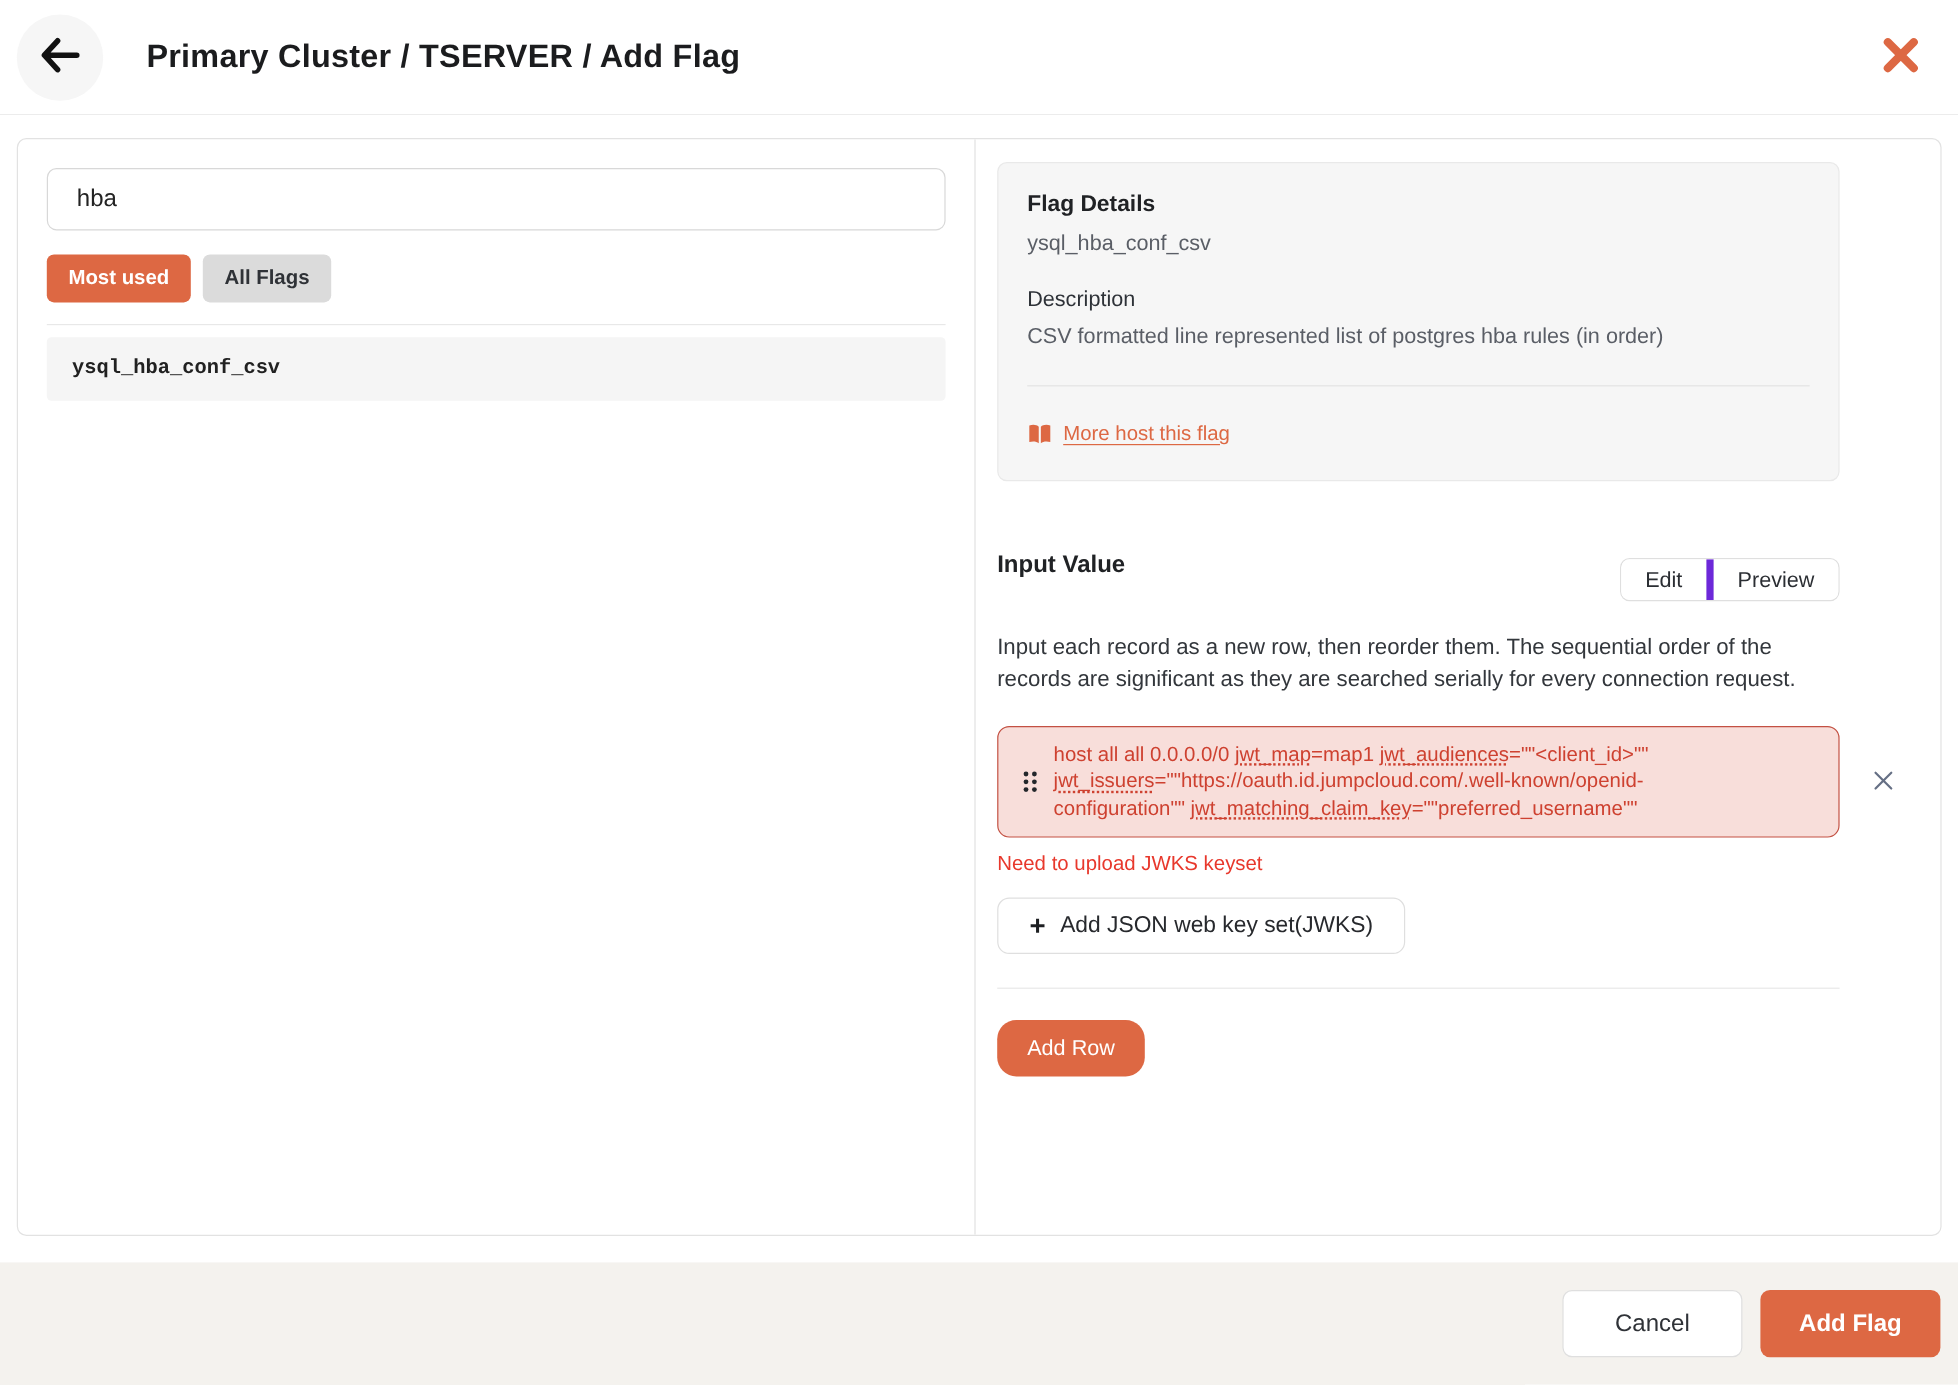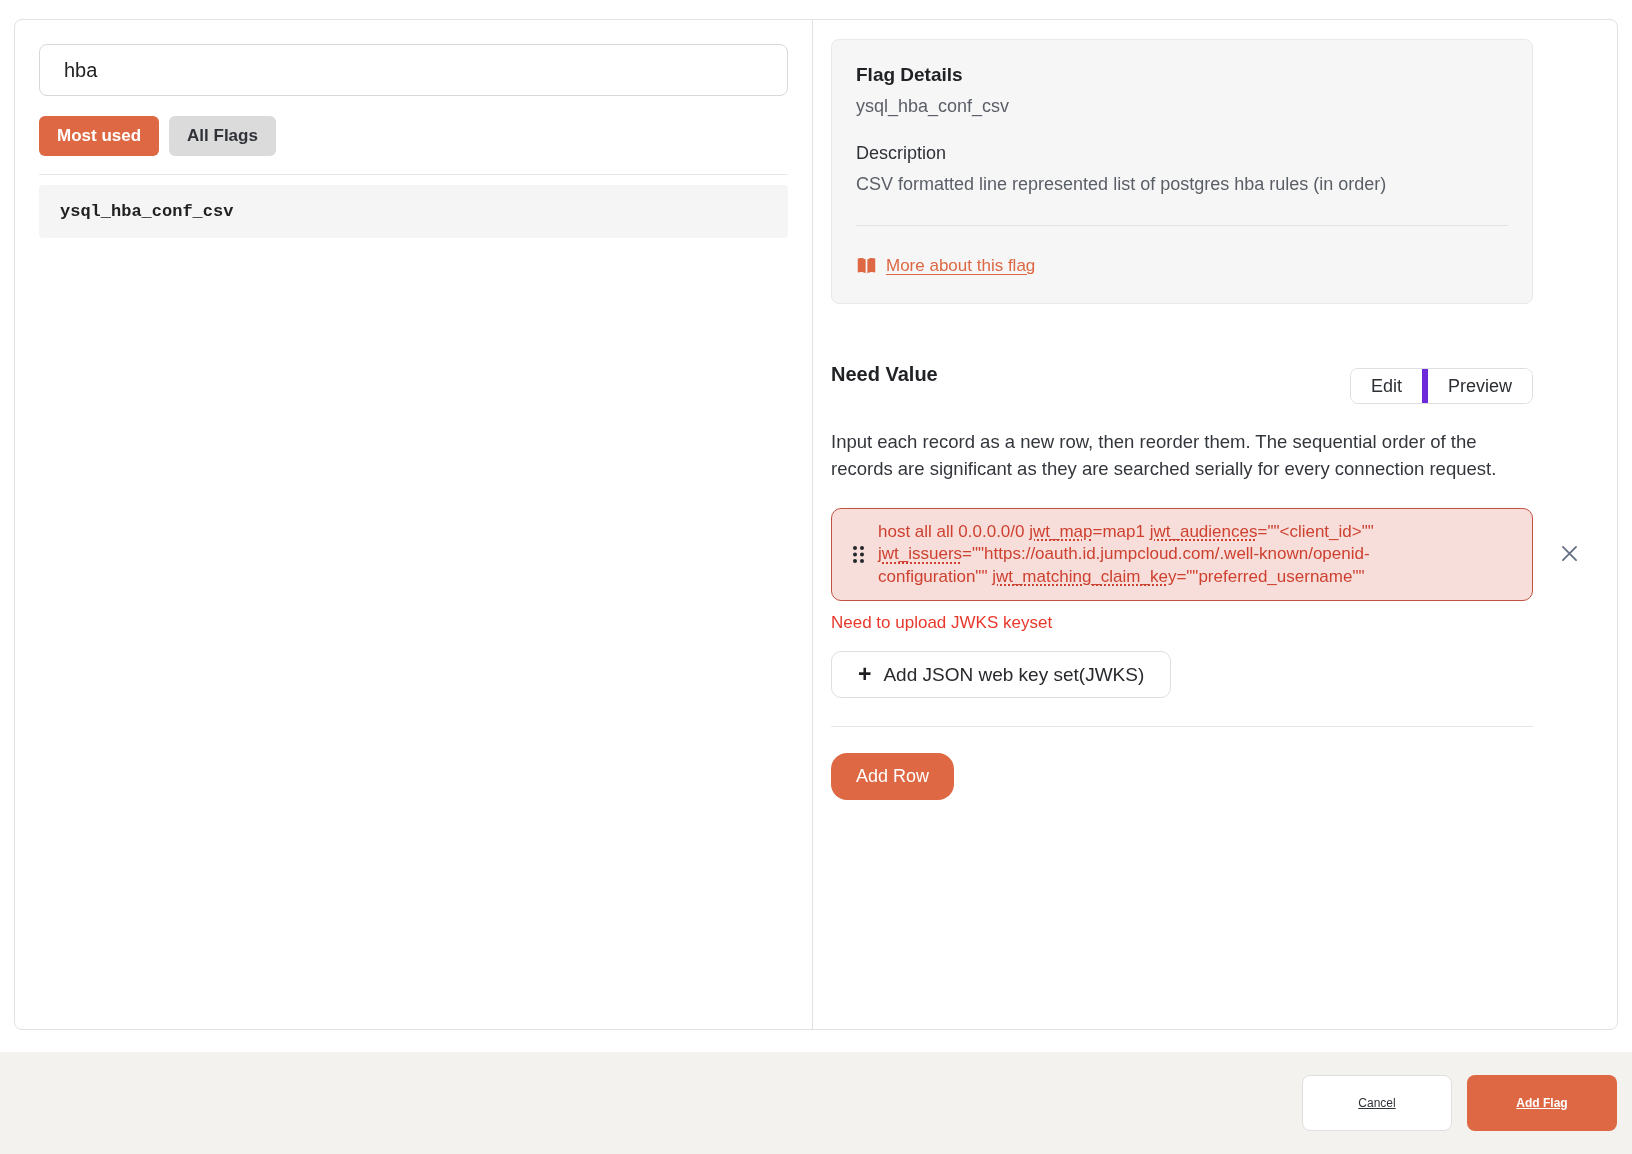--- a/index.html
+++ b/index.html
@@ -153,32 +153,48 @@
 
   
   .modal-footer {
     height: 102px; flex: none;
     background: #f4f2ee;
     display: flex; align-items: center; justify-content: flex-end;
     gap: 15px; padding-right: 15px;
   }
   .footer-btn {
     height: 56px; min-width: 150px; border-radius: 8px;
-    font-size: 12px; cursor: pointer; padding: 0 8px;
-    font-family: "Liberation Sans", sans-serif;
-    text-decoration: underline;
+    font-size: 20px; cursor: pointer; padding: 0 8px;
+    font-family: "Liberation Sans", sans-serif;
   }
   .cancel-btn { background: #fff; border: 1px solid #dfdfdf; color: #2f3237; }
   .submit-btn { background: var(--accent); border: none; color: #fff; font-weight: 700; }
 </style>
 </head>
 <body>
 
 <div class="modal">
 
+  <header class="modal-header">
+    <button class="back-btn">
+      <span>
+        <svg width="34" height="30" viewBox="0 0 34 30" fill="none">
+          <path d="M15 3 L4 15 L15 27 M4.5 15 H31" stroke="#111111" stroke-width="4.6" stroke-linecap="round" stroke-linejoin="round"></path>
+        </svg>
+      </span>
+    </button>
+    <h1 class="page-title">Primary Cluster / TSERVER / Add Flag</h1>
+    <button class="close-btn">
+      <span>
+        <svg width="32" height="32" viewBox="0 0 16 16" fill="none">
+          <path d="M2.6 2.6 L13.4 13.4 M13.4 2.6 L2.6 13.4" stroke="#DD6843" stroke-width="3.4" stroke-linecap="round"></path>
+        </svg>
+      </span>
+    </button>
+  </header>
 
   <div class="main-area">
     <div class="content-card">
 
       <section class="left-panel">
         <input class="search-input" type="text" value="hba" style="">
         <div class="tabs">
           <button class="tab active">Most used</button>
           <button class="tab inactive">All Flags</button>
         </div>
@@ -196,26 +212,26 @@
           <div class="detail-label">Description</div>
           <div class="detail-value">CSV formatted line represented list of postgres hba rules (in order)</div>
           <hr class="details-divider">
           <a class="more-link">
             <span style="display:flex;">
               <svg width="21" height="18" viewBox="0 0 24 20" fill="#DD6843">
                 <path d="M2 1.5 C5.5 0.2 9 0.7 11 2.6 V18.4 C9 16.7 5.5 16.2 2 17.3 Z"></path>
                 <path d="M22 1.5 C18.5 0.2 15 0.7 13 2.6 V18.4 C15 16.7 18.5 16.2 22 17.3 Z"></path>
               </svg>
             </span>
-            <span class="link-text">More about this flag</span>
+            <span class="link-text">More host this flag</span>
           </a>
         </div>
 
         <div class="fv-header">
-          <h2 class="fv-title">Need Value</h2>
+          <h2 class="fv-title">Input Value</h2>
           <div class="seg-group">
             <button class="seg-btn">Edit</button>
             <button class="seg-btn">Preview</button>
           </div>
         </div>
 
         <p class="fv-instructions">Input each record as a new row, then reorder them. The sequential order of the records are significant as they are searched serially for every connection request.</p>
 
         <div class="value-rows" id="value-rows">
   <div class="value-row">

